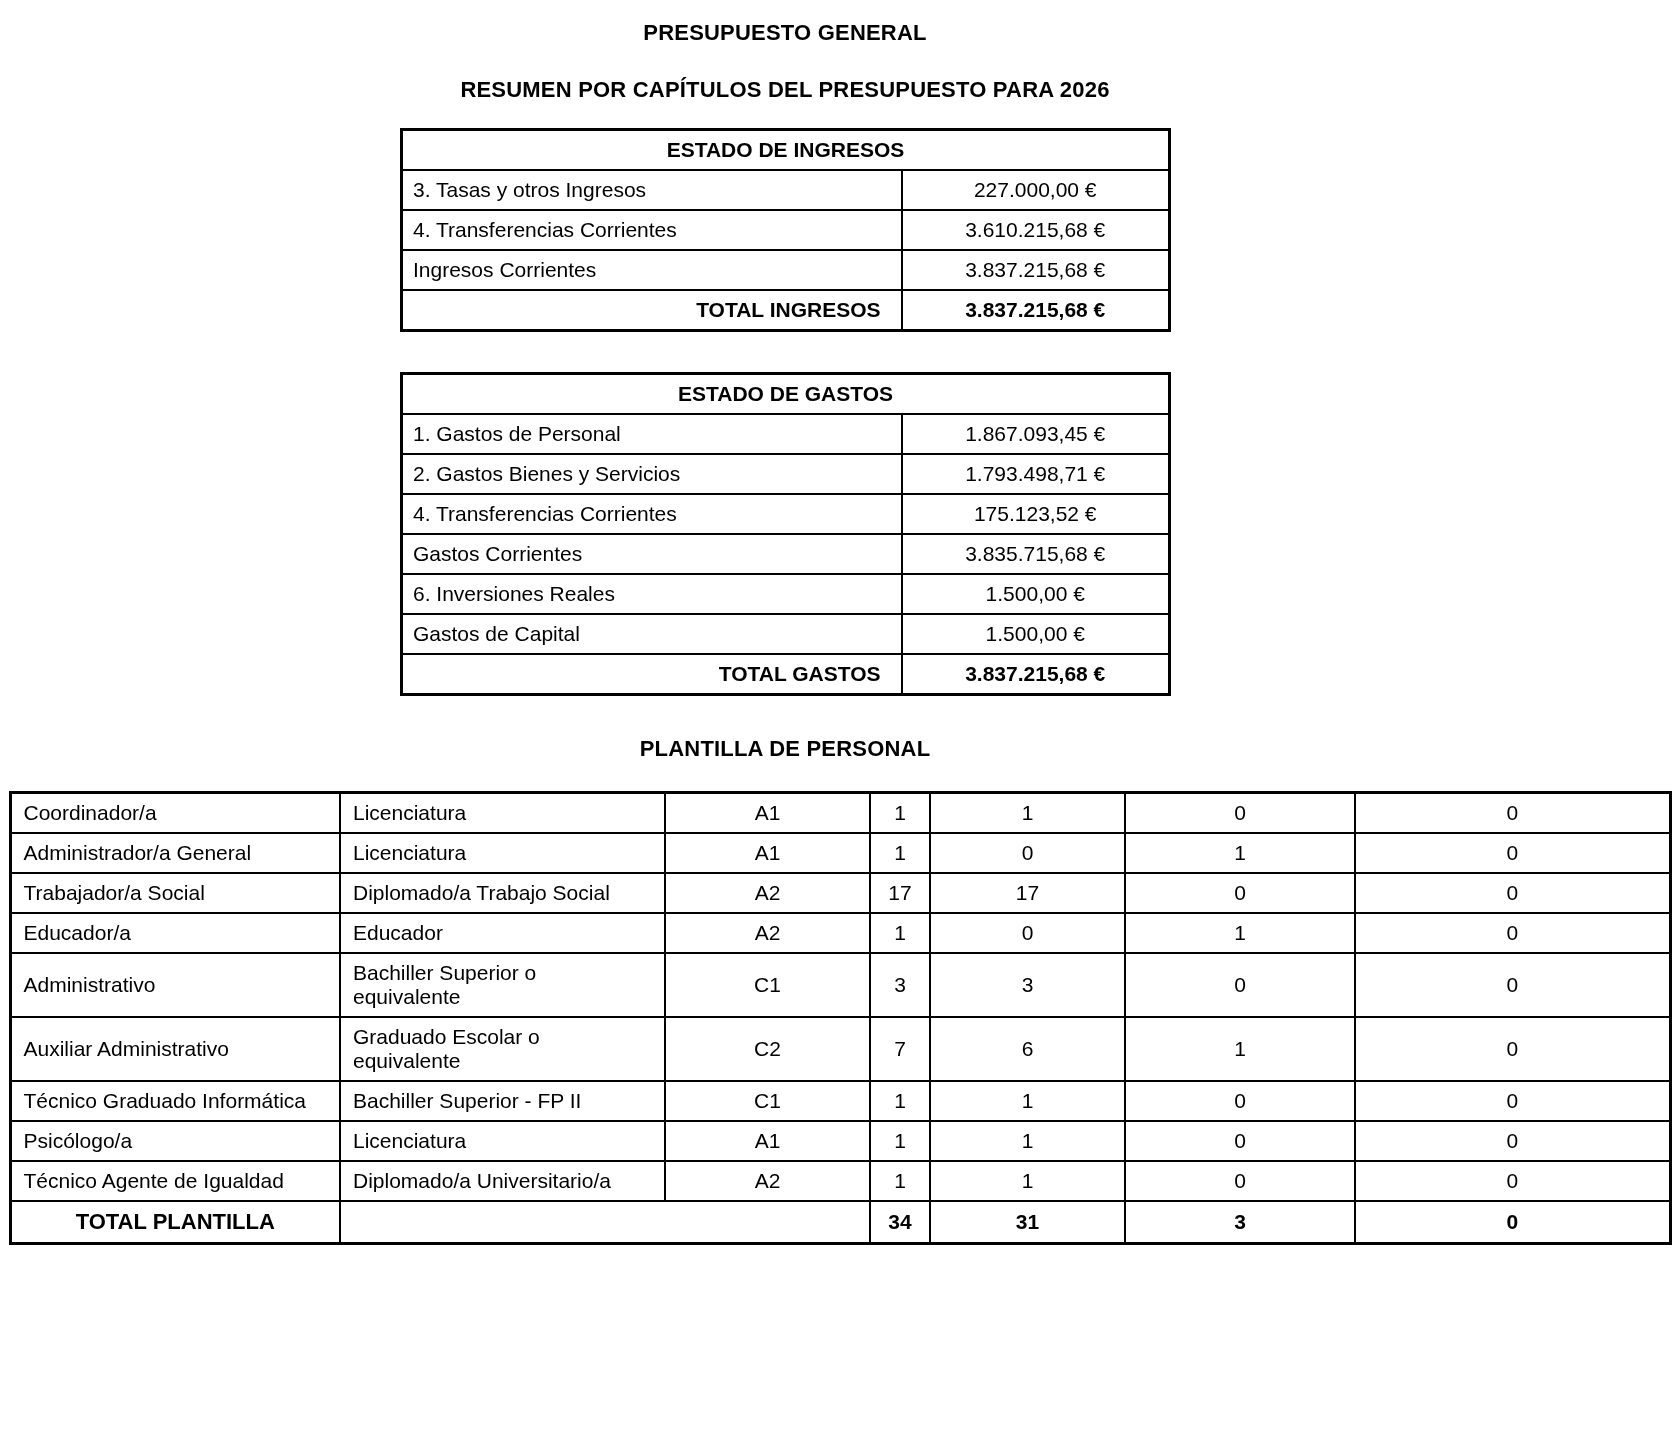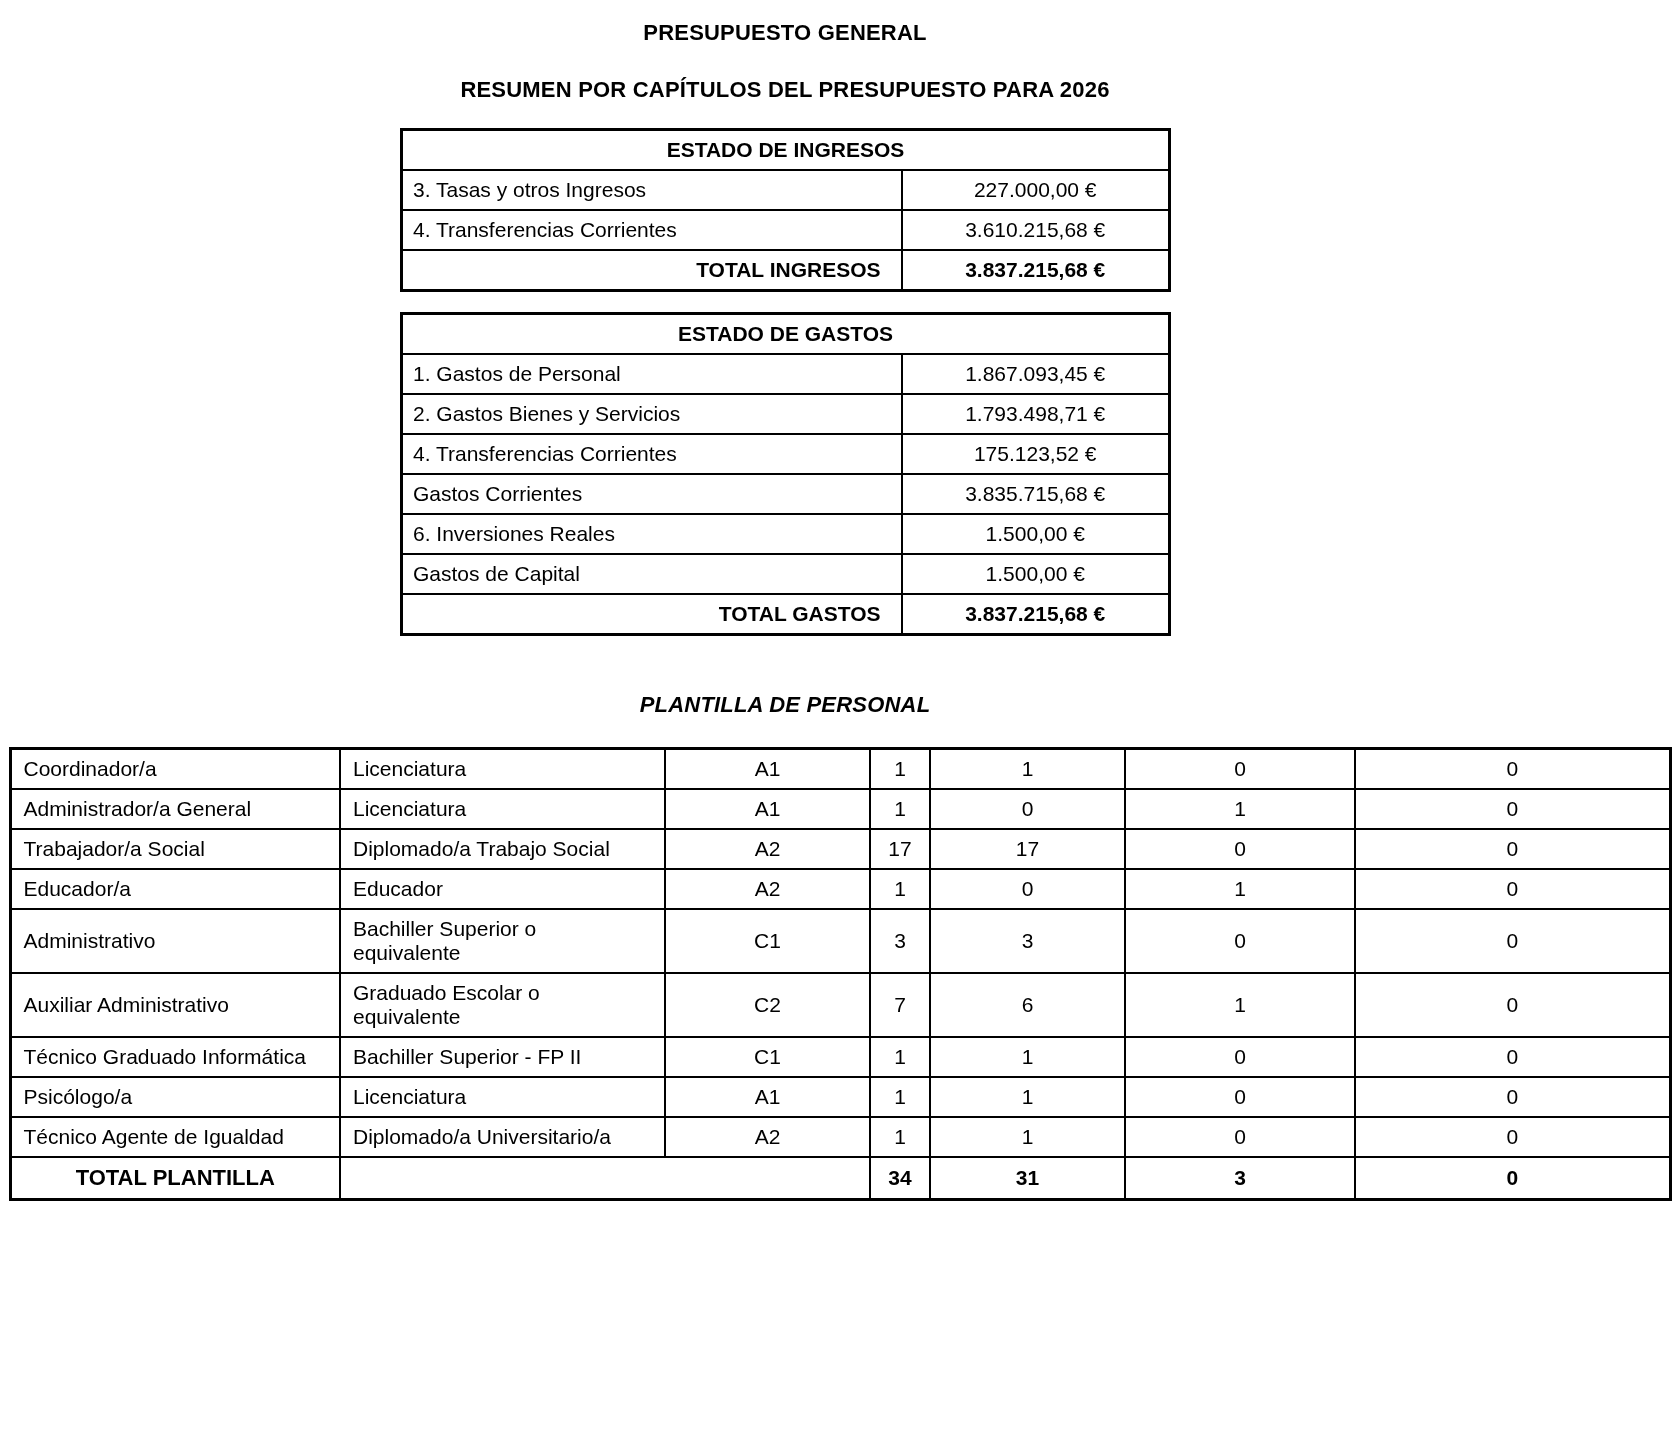--- a/index.html
+++ b/index.html
@@ -15,31 +15,31 @@
   
   .top-section { width: 770px; margin-left: 400px; }
   .doc-title {
     font-size: 22px; font-weight: 700; text-align: center;
     letter-spacing: 0.2px;
   }
   .doc-subtitle {
     font-size: 22px; font-weight: 700; text-align: center;
     margin-top: 31px; letter-spacing: 0.2px;
   }
-  .plantilla-title { margin-top: 56px; font-style: italic; }
+  .plantilla-title { margin-top: 40px; }
 
   table { border-collapse: collapse; }
 
   .budget-table {
     width: 768px;
     margin-top: 25px;
     border: 3px solid #000;
     table-layout: fixed;
   }
-  .budget-table.gastos { margin-top: 20px; }
+  .budget-table.gastos { margin-top: 40px; }
   .budget-table th, .budget-table td {
     border: 2px solid #000;
     font-size: 21px;
     padding: 7px 10px;
     height: 40px;
     vertical-align: middle;
   }
   .budget-table th { font-weight: 700; text-align: center; }
   .budget-table .col-label { width: 500px; }
   .budget-table .col-amount { width: 268px; }
@@ -91,20 +91,24 @@
         </tr>
       </thead>
       <tbody>
         <tr>
           <td class="lbl">3. Tasas y otros Ingresos</td>
           <td class="amt">227.000,00 €</td>
         </tr>
         <tr>
           <td class="lbl">4. Transferencias Corrientes</td>
           <td class="amt">3.610.215,68 €</td>
+        </tr>
+        <tr>
+          <td class="lbl">Ingresos Corrientes</td>
+          <td class="amt">3.837.215,68 €</td>
         </tr>
         <tr>
           <td class="lbl total-lbl">TOTAL INGRESOS</td>
           <td class="amt total-amt">3.837.215,68 €</td>
         </tr>
       </tbody>
     </table>
 
     <table class="budget-table gastos">
       <colgroup>

